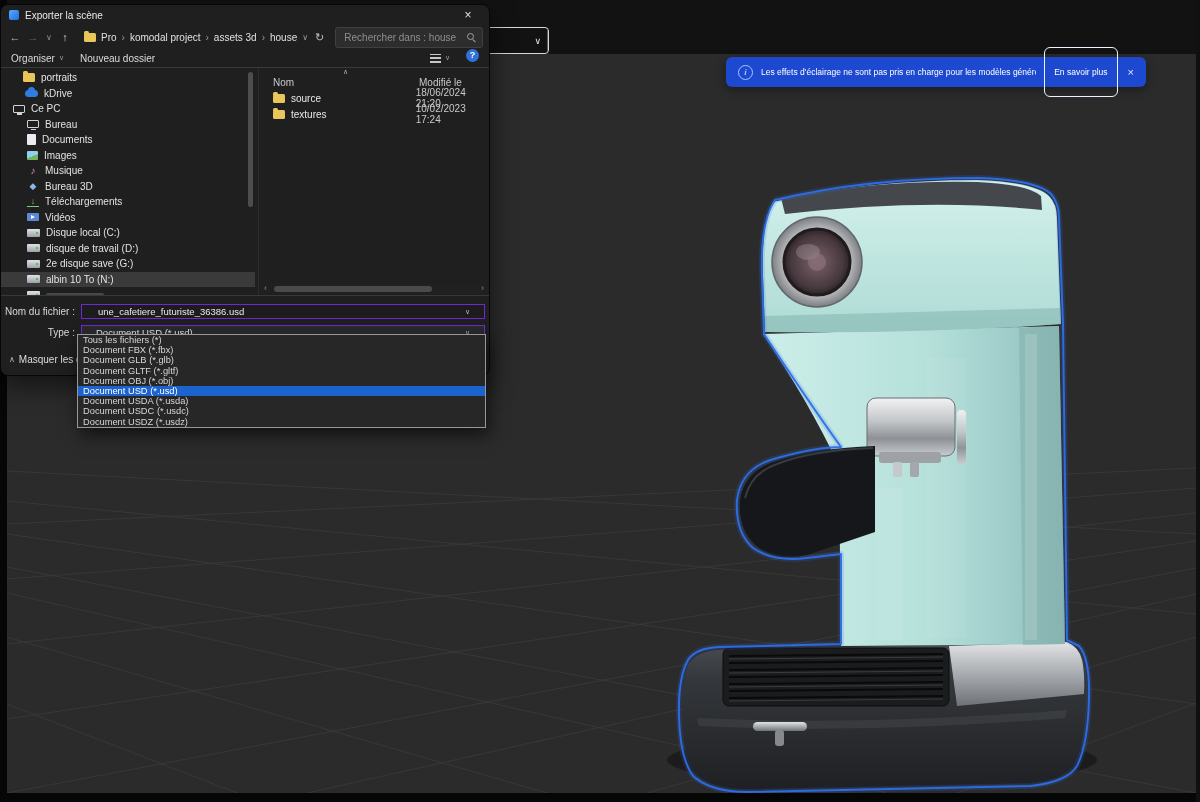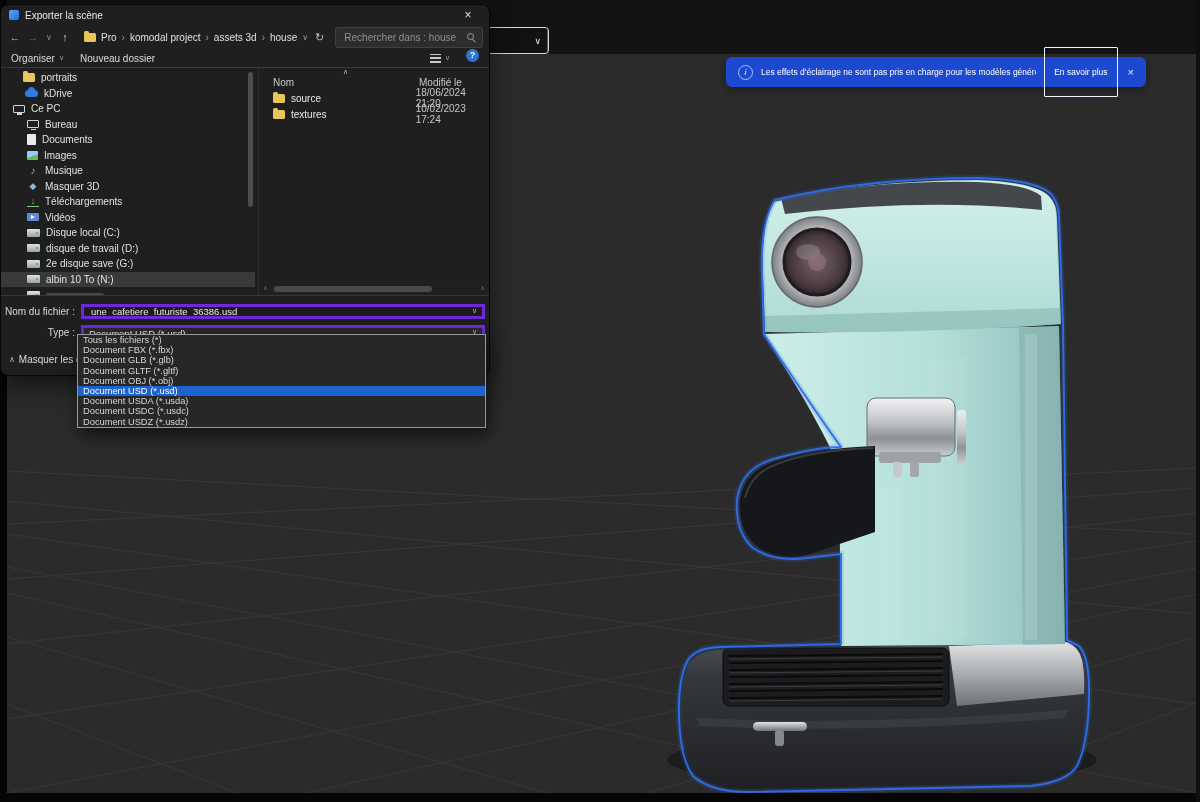--- a/index.html
+++ b/index.html
@@ -19,21 +19,21 @@
     border-radius:4px;z-index:5;display:flex;align-items:center;justify-content:flex-end;padding-right:7px;}
   .tb-dropdown .chev{font-size:9px;color:#e8e8e8;}
   .tb-sep{position:absolute;left:547px;top:30px;width:1px;height:21px;background:#5a5a5a;z-index:5;}
 
   
   .banner{position:absolute;left:726px;top:57px;width:396px;height:30px;border-radius:6px;background:#1d49d0;
     display:flex;align-items:center;padding:0 12px;gap:8px;z-index:6;box-shadow:0 3px 10px rgba(0,0,0,.35);}
   .banner .info-ic{flex:none;width:13px;height:13px;border:1px solid #a9c4ff;border-radius:50%;
     color:#a9c4ff;font:italic bold 9px/13px "Liberation Serif",serif;text-align:center;}
   .banner .txt{font-size:8.5px;color:#fff;white-space:nowrap;overflow:hidden;flex:1;}
-  .banner .btn{flex:none;border:1px solid #eef2ff;border-radius:1px;padding:19px 9px;font-size:8.5px;
+  .banner .btn{flex:none;border:1px solid #eef2ff;border-radius:6px;padding:19px 9px;font-size:8.5px;
     color:#fff;white-space:nowrap;cursor:default;}
   .banner .close{flex:none;color:#dfe8ff;font-size:11px;margin-left:2px;cursor:default;}
 
   
   .viewport{position:absolute;left:7px;top:54px;right:4px;bottom:9px;background:#2b2b2b;z-index:1;overflow:hidden;}
   .grid-svg{position:absolute;left:0;top:0;}
   .machine-svg{position:absolute;left:620px;top:104px;}
 
   
   .dialog{position:absolute;left:0;top:4px;width:488px;height:370px;background:#1f1f1f;
@@ -92,22 +92,22 @@
   .frow .fdate{color:#c9c9c9;}
   .hscroll{position:absolute;left:2px;right:2px;bottom:2px;height:9px;display:flex;align-items:center;background:#202020;}
   .hs-arrow{width:9px;text-align:center;color:#8a8a8a;font-size:9px;line-height:9px;flex:none;}
   .hs-track{flex:1;position:relative;height:9px;}
   .hs-thumb{position:absolute;left:4px;top:1.5px;width:158px;height:6px;background:#4a4a4a;border-radius:3px;}
 
   .dlg-footer{position:absolute;left:0;right:0;bottom:0;height:80px;border-top:1px solid #383838;background:#1f1f1f;
     border-radius:0 0 8px 8px;padding-top:8px;box-sizing:border-box;}
   .f-line{display:flex;align-items:center;margin-bottom:6px;}
   .f-label{width:74px;text-align:right;padding-right:6px;color:#d8d8d8;flex:none;}
-  .f-field{width:404px;height:15px;border:3px solid #6d28d9;background:#1c1c1c;display:flex;
-    padding:0 5px;box-sizing:border-box;}
+  .f-field{width:404px;height:15px;border:1px solid #6d28d9;background:#1c1c1c;display:flex;align-items:center;
+    padding:0 14px;box-sizing:border-box;}
   .f-field input{flex:1;background:transparent;border:none;outline:none;color:#e8e8e8;font-size:9.5px;
     font-family:"Liberation Sans",sans-serif;min-width:0;}
   .f-combo{background:#2a2a2a;}
   .f-combo .val{flex:1;font-size:9.5px;color:#e8e8e8;white-space:nowrap;overflow:hidden;}
   .f-chev{flex:none;font-size:7px;color:#b8b8b8;margin-left:4px;}
   .hide-btn{position:absolute;left:8px;bottom:10px;display:flex;align-items:center;gap:4px;color:#dcdcdc;z-index:1;}
   .hide-caret{font-size:8px;color:#b8b8b8;}
 
   .type-dropdown{position:absolute;left:76px;top:329px;width:409px;height:94px;background:#272727;
     border:1px solid #989898;box-shadow:3px 7px 16px rgba(0,0,0,.6);z-index:60;box-sizing:border-box;}
@@ -355,21 +355,21 @@
       <div class="side-item ind-d">
           <span class="ic ic-image"></span>
           <span>Images</span>
         </div>
       <div class="side-item ind-d">
           <span class="ic ic-music">♪</span>
           <span>Musique</span>
         </div>
       <div class="side-item ind-d">
           <span class="ic ic-cube">◆</span>
-          <span>Masquer 3D</span>
+          <span>Bureau 3D</span>
         </div>
       <div class="side-item ind-d">
           <span class="ic ic-download">↓</span>
           <span>Téléchargements</span>
         </div>
       <div class="side-item ind-d">
           <span class="ic ic-video"></span>
           <span>Vidéos</span>
         </div>
       <div class="side-item ind-d">

